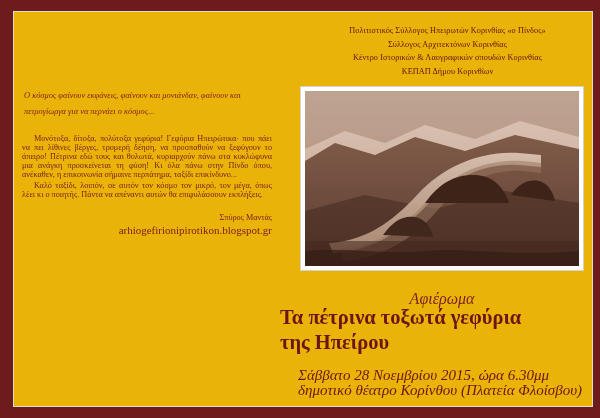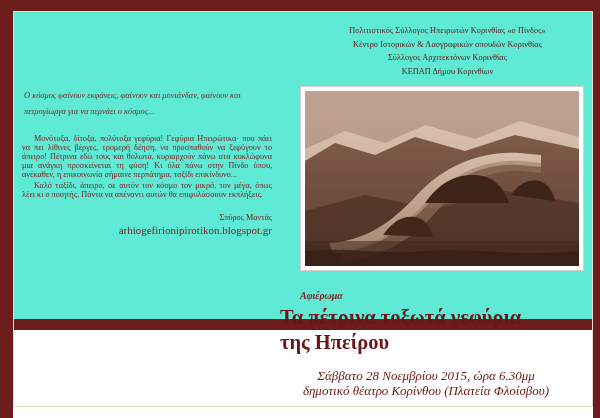--- a/index.html
+++ b/index.html
@@ -9,22 +9,22 @@
   body {
     width: 600px;
     height: 418px;
     background: #ffffff;
     font-family: "Liberation Serif", serif;
     overflow: hidden;
   }
   .poster {
     position: relative;
     width: 600px;
-    height: 330px;
-    background: #5eead4;
+    height: 418px;
+    background: #eab308;
     box-sizing: border-box;
   }
   
   .band-left {
     position: absolute;
     left: 0; top: 0;
     width: 13px; height: 418px;
     background: #6d1c1c;
   }
   .band-top {
@@ -129,76 +129,75 @@
     background: #d8c4b4;
   }
   .photo svg { display: block; }
 
   
   .dedication {
     position: absolute;
     left: 300px;
     top: 290px;
     width: 284px;
-    text-align: left;
+    text-align: center;
     color: #7a1f1f;
     font-style: italic;
-    font-size: 10px;
-    font-weight: bold;
+    font-size: 16px;
   }
   .main-title {
     position: absolute;
     left: 280px;
     top: 305px;
     width: 310px;
     color: #6d1515;
     font-weight: bold;
     font-size: 20.5px;
     line-height: 25px;
   }
   .main-title .line2 {
     display: block;
   }
   .when {
     position: absolute;
-    left: 276px;
+    left: 298px;
     top: 368px;
     width: 300px;
-    text-align: center;
+    text-align: left;
     color: #6d1515;
-    font-size: 13px;
+    font-size: 15px;
     line-height: 15px;
     font-style: italic;
   }
   .when .venue {
   }
 </style>
 </head>
 <body>
 
 <div class="poster">
 
   <div class="band-left"></div>
   <div class="band-top"></div>
   <div class="band-bottom"></div>
   <div class="band-right"></div>
   <div class="inner-rule"></div>
 
   <div class="organisers">
     <div>Πολιτιστικός Σύλλογος Ηπειρωτών Κορινθίας «ο Πίνδος»</div>
+    <div>Σύλλογος Αρχιτεκτόνων Κορινθίας</div>
     <div>Κέντρο Ιστορικών &amp; Λαογραφικών σπουδών Κορινθίας</div>
-    <div>Σύλλογος Αρχιτεκτόνων Κορινθίας</div>
     <div>ΚΕΠΑΠ Δήμου Κορινθίων</div>
   </div>
 
   <div class="text-panel">
     <div class="quote">Ο κόσμος φαίνουν εκφάνεις, φαίνουν και μονιάνδαν, φαίνουν και πετρογίωργα για να περνάει ο κόσμος...</div>
     <div class="body-text">
       <p>Μονότοξα, δίτοξα, πολύτοξα γεφύρια! Γεφύρια Ηπειρώτικα· που πάει να πει λίθινες βέργες, τρομερή δέηση, να προσπαθούν να ξεφύγουν το άπειρο! Πέτρινα εδώ τους και θολωτά, κυριαρχούν πάνω στα κυκλώφυνα μια ανάγκη προσκείνεται τη φύση! Κι όλα πάνω στην Πίνδο όπου, ανέκαθεν, η επικοινωνία σήμαινε περπάτημα, ταξίδι επικίνδυνο...</p>
-      <p>Καλό ταξίδι, άπειρο, σε αυτόν τον κόσμο τον μικρό, τον μέγα, όπως λέει κι ο ποιητής. Πάντα να απέναντι αυτών θα επιφυλάσσουν εκπλήξεις.</p>
+      <p>Καλό ταξίδι, λοιπόν, σε αυτόν τον κόσμο τον μικρό, τον μέγα, όπως λέει κι ο ποιητής. Πάντα να απέναντι αυτών θα επιφυλάσσουν εκπλήξεις.</p>
     </div>
     <div class="signature">
       <div class="name">Σπύρος Μαντάς</div>
       <div class="blog">arhiogefirionipirotikon.blogspot.gr</div>
     </div>
   </div>
 
   <div class="photo-wrap">
     <div class="photo">
       <svg width="274" height="175" viewBox="0 0 274 175" preserveAspectRatio="none">

